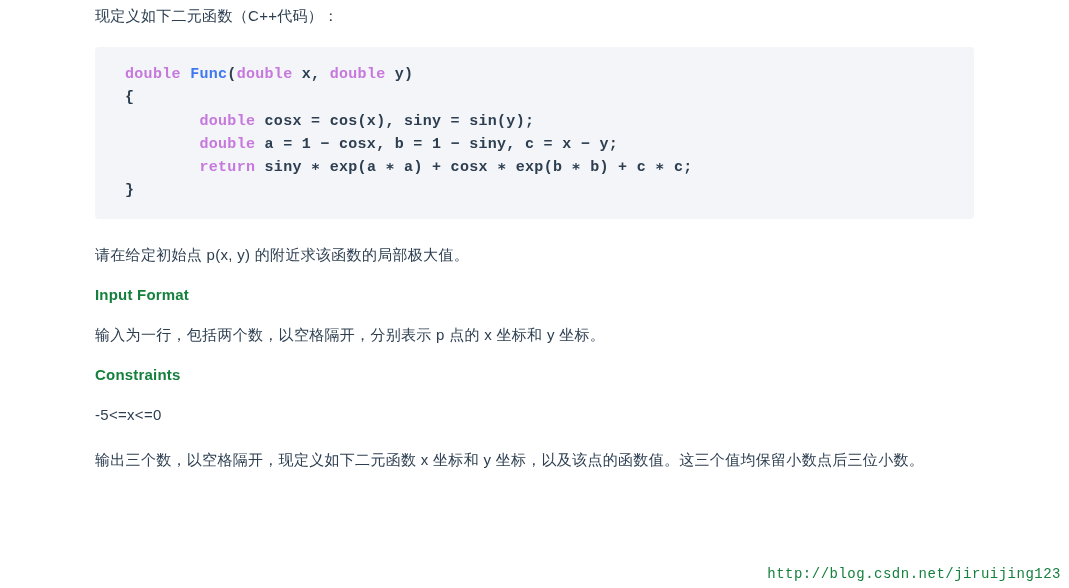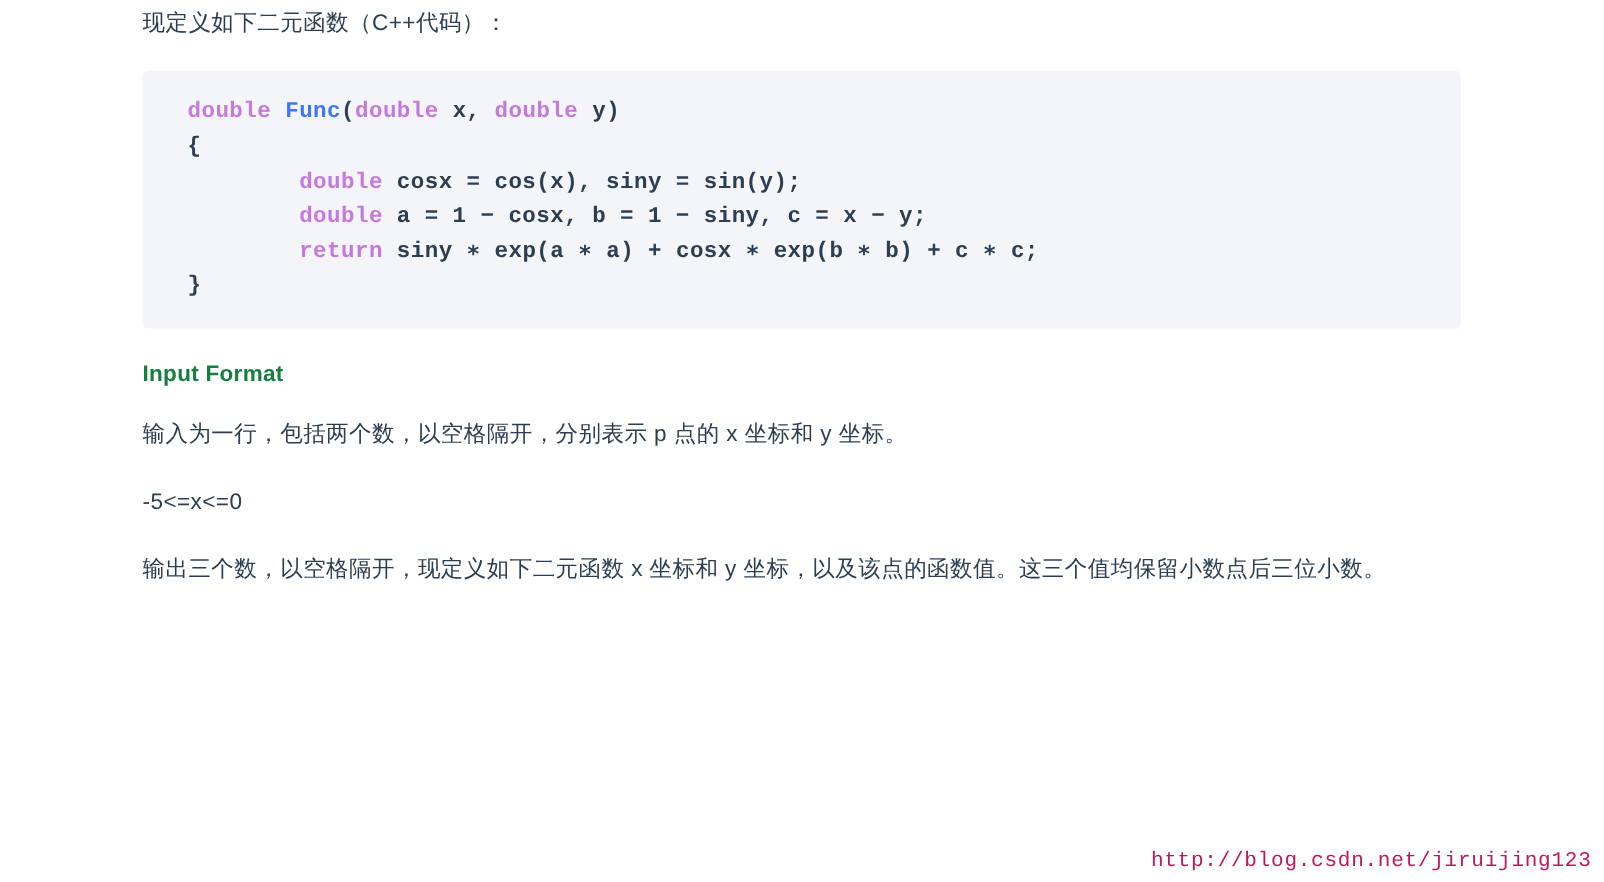--- a/index.html
+++ b/index.html
@@ -48,41 +48,43 @@
       color: #15803d;
       margin-bottom: 18px;
       letter-spacing: 0.2px;
     }
     .watermark {
       position: absolute;
       bottom: 6px;
       right: 8px;
       font-family: "Courier New", monospace;
       font-size: 14px;
-      color: #be185d;
+      color: #15803d;
       letter-spacing: 0.5px;
     }
   </style>
 </head>
 <body>
 
 <div class="content">
 
   <p class="para">现定义如下二元函数（C++代码）：</p>
 
   <div class="code-block"><span class="kw">double</span> <span class="fn">Func</span><span>(</span><span class="kw">double</span><span> x, </span><span class="kw">double</span><span> y)</span>
 <span>{</span>
 <span>        </span><span class="kw">double</span><span> cosx = cos(x), siny = sin(y);</span>
 <span>        </span><span class="kw">double</span><span> a = 1 − cosx, b = 1 − siny, c = x − y;</span>
 <span>        </span><span class="kw">return</span><span> siny ∗ exp(a ∗ a) + cosx ∗ exp(b ∗ b) + c ∗ c;</span>
 <span>}</span></div>
 
+  <p class="para">请在给定初始点 p(x, y) 的附近求该函数的局部极大值。</p>
 
   <p class="heading">Input Format</p>
   <p class="para">输入为一行，包括两个数，以空格隔开，分别表示 p 点的 x 坐标和 y 坐标。</p>
 
+  <p class="heading">Constraints</p>
   <p class="para">-5&lt;=x&lt;=0</p>
 
   <p class="para">输出三个数，以空格隔开，现定义如下二元函数 x 坐标和 y 坐标，以及该点的函数值。这三个值均保留小数点后三位小数。</p>
 
 </div>
 
 <div class="watermark">http://blog.csdn.net/jiruijing123</div>
 
 </body></html>

